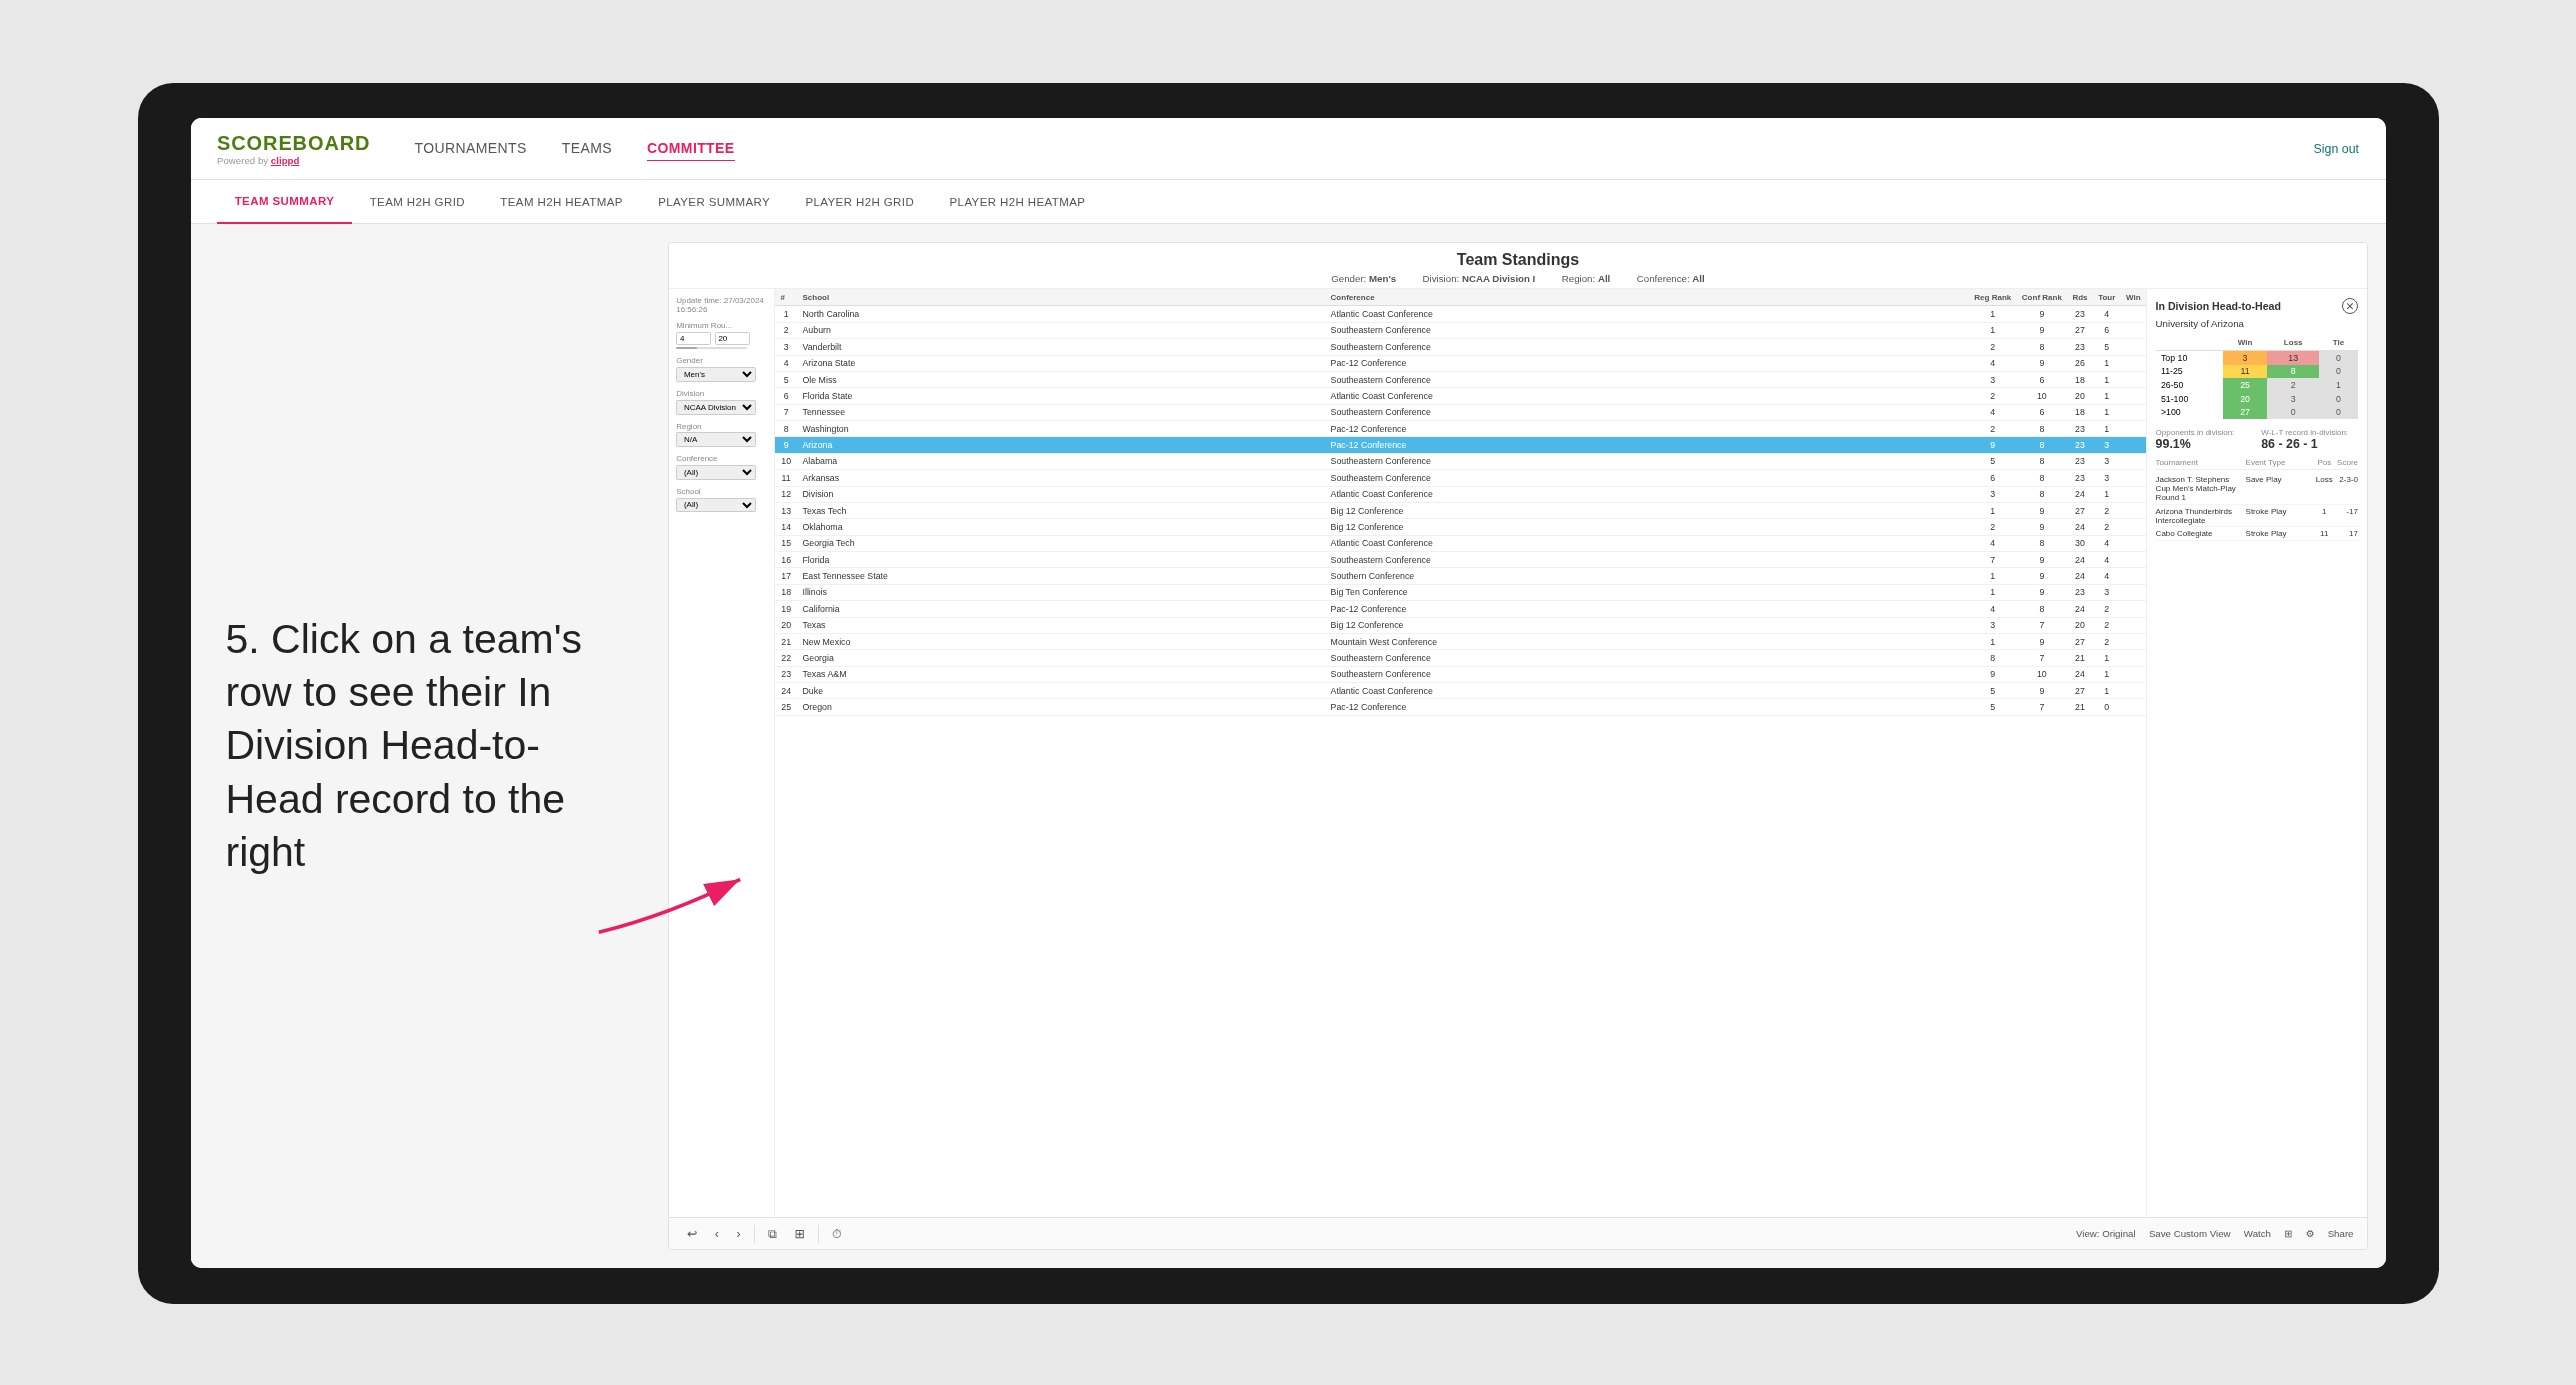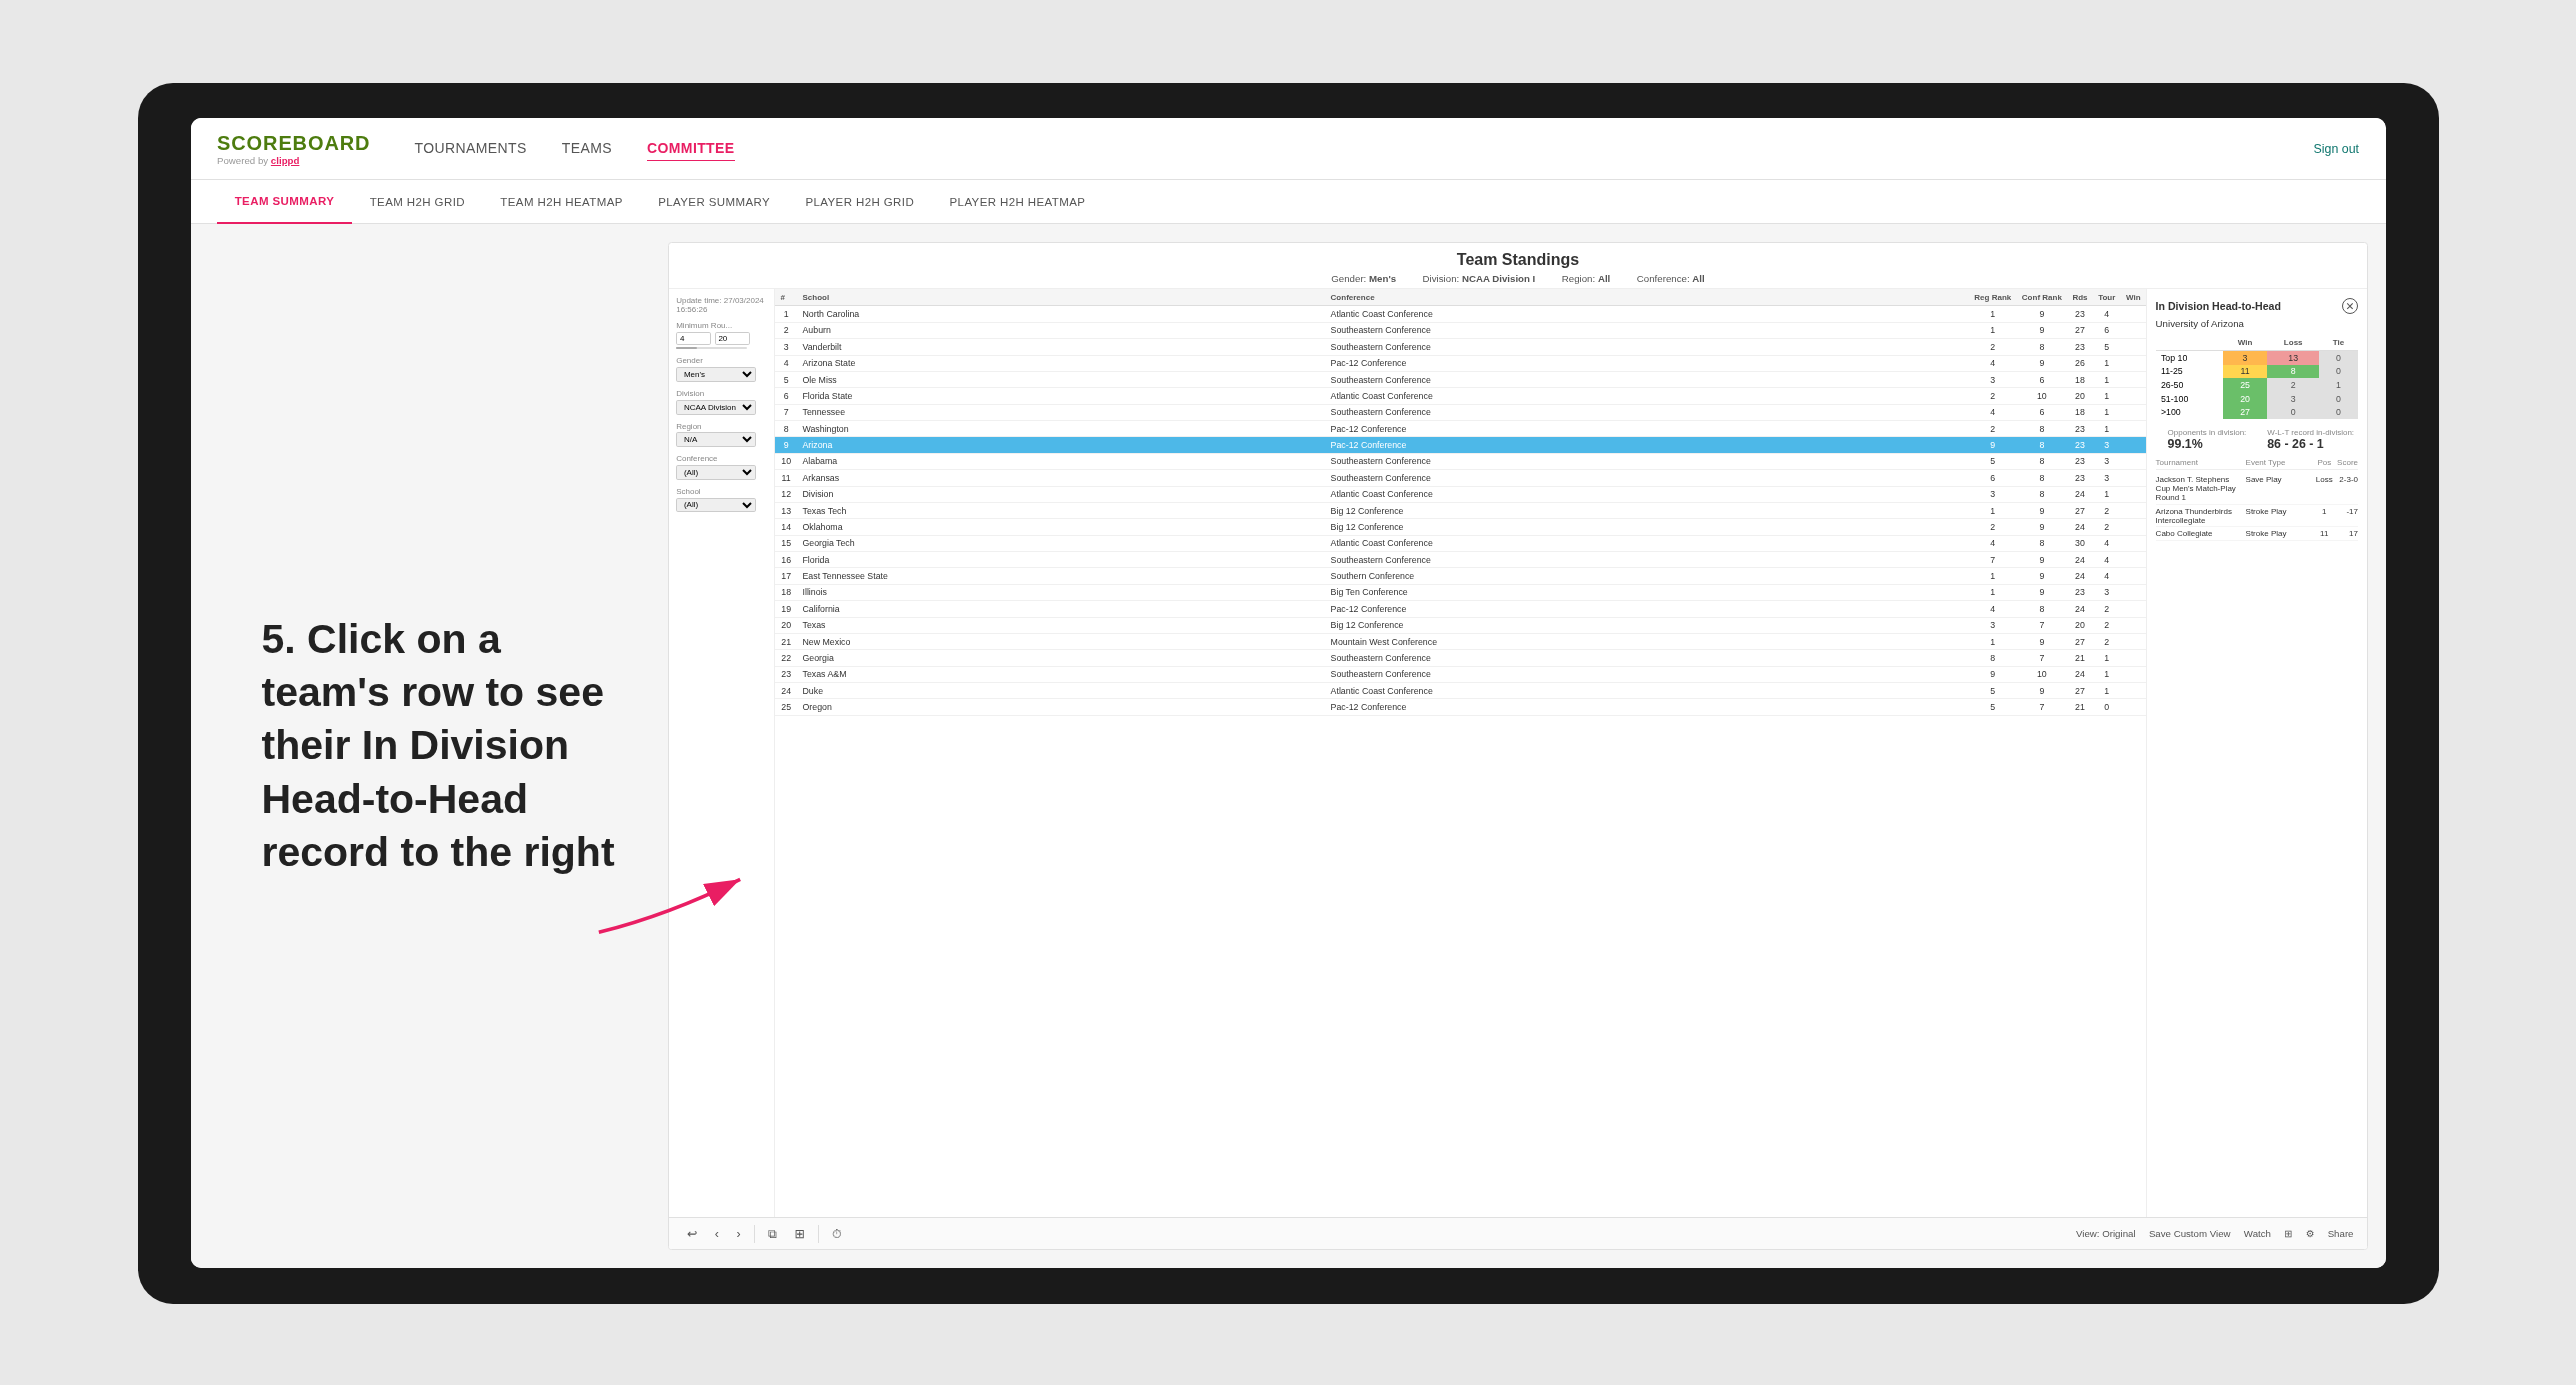--- a/index.html
+++ b/index.html
@@ -142,24 +142,23 @@
       flex-shrink: 0;
       display: flex;
       align-items: center;
       justify-content: center;
       padding: 35px;
       position: relative;
     }
 
     .annotation-text {
       font-size: 41px;
-      font-weight: bold;
+      font-weight: normal;
       color: #222;
       line-height: 1.3;
-      margin-left: 36px;
     }
 
     
     .content-panel {
       flex: 1;
       background: #f5f5f5;
       display: flex;
       align-items: center;
       justify-content: center;
       padding: 17.7px;
@@ -397,21 +396,20 @@
     .cell-yellow { background: #ffd54f; color: #333; }
     .cell-orange { background: #ffb74d; color: #333; }
     .cell-red { background: #ef9a9a; color: #333; }
     .cell-zero { background: #e0e0e0; color: #555; }
 
     .h2h-stats {
       display: flex;
       gap: 8.8px;
       margin-bottom: 7px;
       font-size: 8.8px;
-      margin-left: 12px;
     }
 
     .h2h-stat-block {
       flex: 1;
     }
 
     .h2h-stat-label {
       color: #888;
       font-size: 8px;
     }

